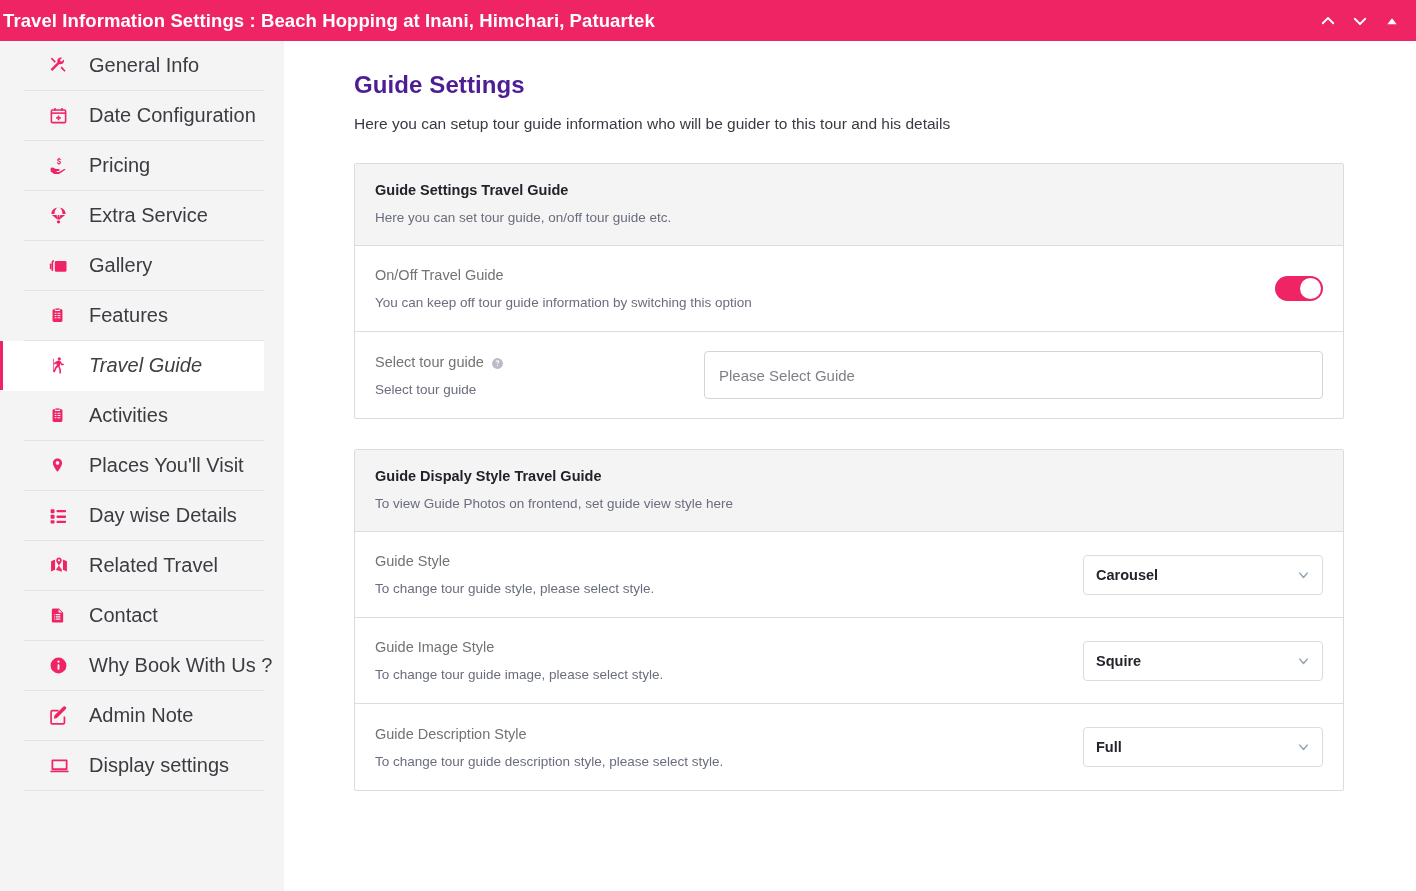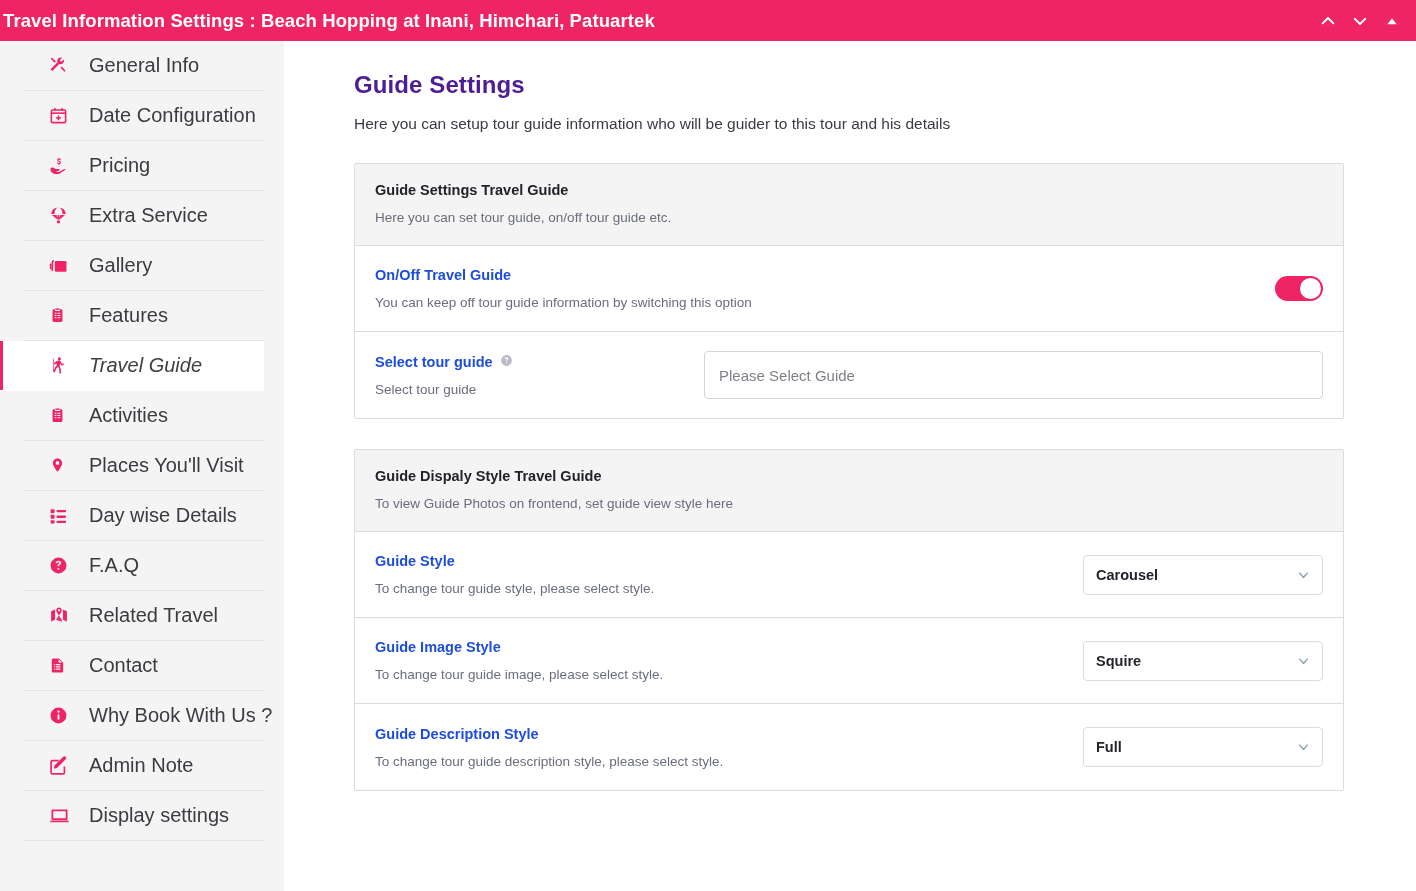--- a/index.html
+++ b/index.html
@@ -143,24 +143,24 @@
     align-items: center;
     justify-content: space-between;
     padding: 18px 20px;
     border-bottom: 1px solid #dcdcdc;
     min-height: 86px;
   }
   .row:last-child { border-bottom: none; }
   .row-left { max-width: 640px; }
   .row-title {
     font-size: 14.5px;
-    font-weight: bold;
-    color: #1d4ed8;
-    display: flex;
-    align-items: flex-start;
+    font-weight: normal;
+    color: #737373;
+    display: flex;
+    align-items: flex-end;
     gap: 7px;
   }
   .row-sub {
     margin-top: 12px;
     font-size: 13.5px;
     color: #6a6d7d;
   }
   .help-icon {
     display: inline-flex;
     align-items: center;
@@ -357,29 +357,20 @@
               <rect x="9.5" y="5" width="12" height="3" rx="1"></rect>
               <rect x="2" y="11" width="5" height="5" rx="1"></rect>
               <rect x="9.5" y="12" width="12" height="3" rx="1"></rect>
               <rect x="2" y="18" width="5" height="4" rx="1"></rect>
               <rect x="9.5" y="18.5" width="12" height="3" rx="1"></rect>
             </svg>
         </span>
         <span class="nav-label">Day wise Details</span>
       </div>
 
-      <div class="nav-item">
-        <span class="nav-icon">
-          <svg width="19" height="19" viewBox="0 0 24 24" fill="currentColor">
-              <circle cx="12" cy="12" r="10"></circle>
-              <path d="M12 6c-2 0-3.3 1.1-3.6 2.8l1.9.4c.2-.9.8-1.4 1.6-1.4.8 0 1.3.4 1.3 1 0 .6-.3.9-1.1 1.4-.9.6-1.3 1.1-1.3 2.2v.5h2v-.4c0-.6.2-.9 1-1.4 1-.6 1.5-1.3 1.5-2.4C15.3 7 14 6 12 6zm-1.2 9.3h2.1v2.1h-2.1z" fill="#f4f4f4"></path>
-            </svg>
-        </span>
-        <span class="nav-label">F.A.Q</span>
-      </div>
 
       <div class="nav-item">
         <span class="nav-icon">
           <svg width="20" height="19" viewBox="0 0 24 24" fill="currentColor">
               <path d="M2 6.5 7 4.5v13L2 19.5z"></path>
               <path d="M17 4.5l5 2v13l-5-2z"></path>
               <path d="M12 2c-1.9 0-3.5 1.6-3.5 3.5 0 2.6 3.5 6.5 3.5 6.5s3.5-3.9 3.5-6.5C15.5 3.6 13.9 2 12 2zm0 4.8a1.4 1.4 0 1 1 0-2.8 1.4 1.4 0 0 1 0 2.8z"></path>
               <path d="M8.5 8.6v9.2l7 2V17c-.8-1-2.6-3.6-3.5-5.4-.9 1.6-2.3 3.6-3.5 5z" opacity=".95"></path>
             </svg>
         </span>

